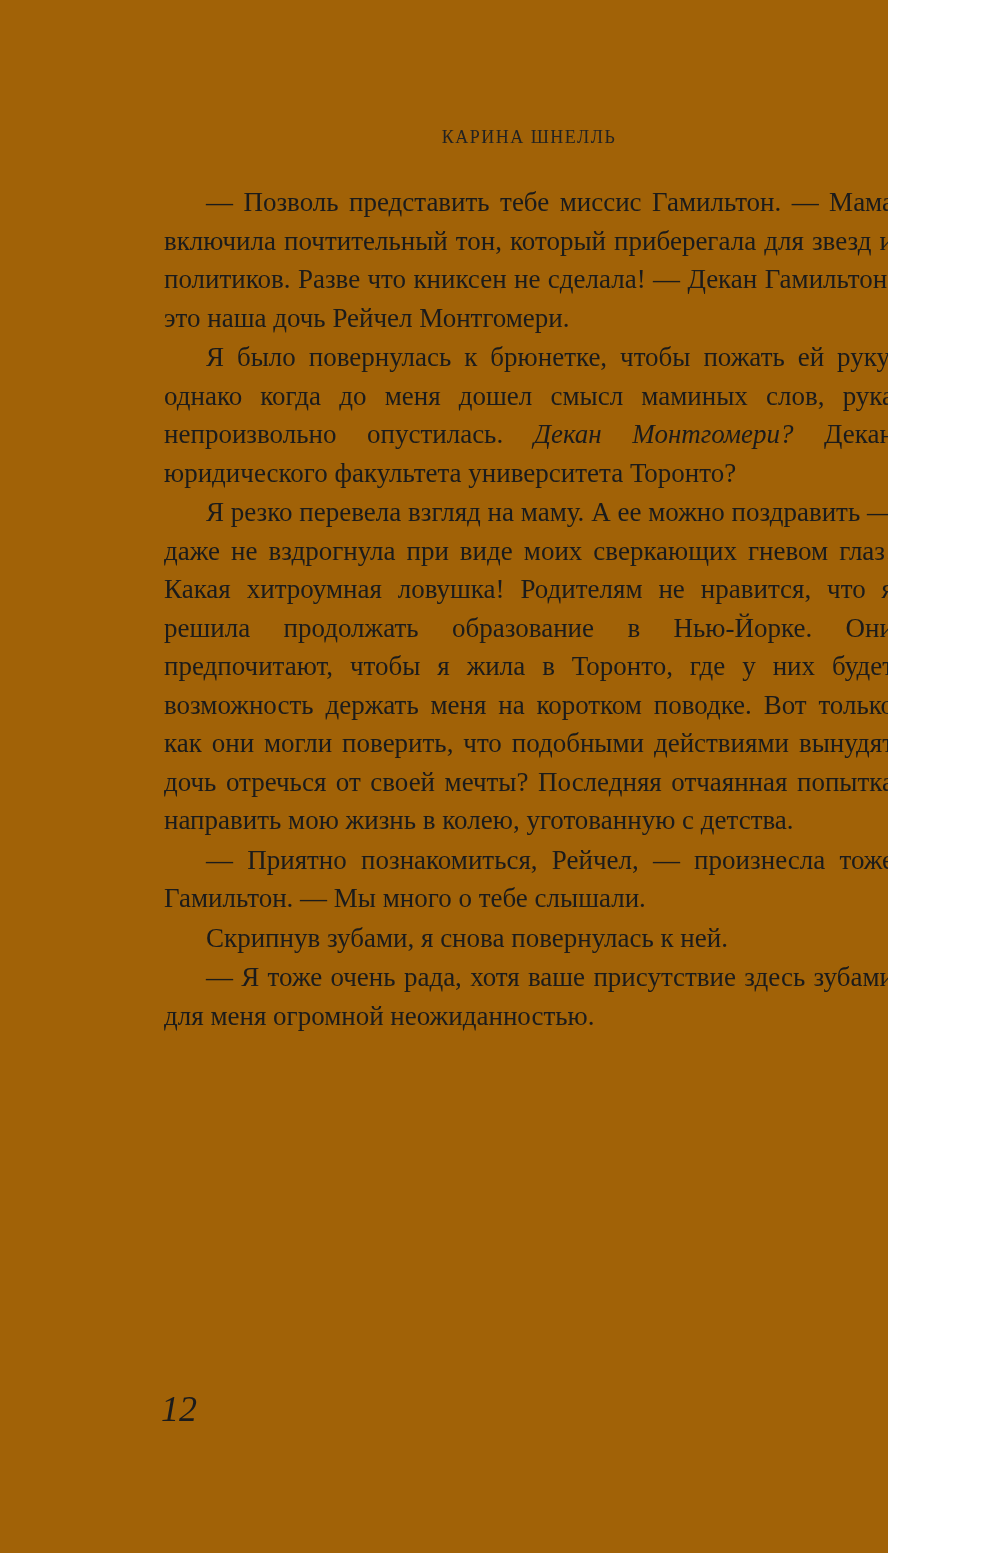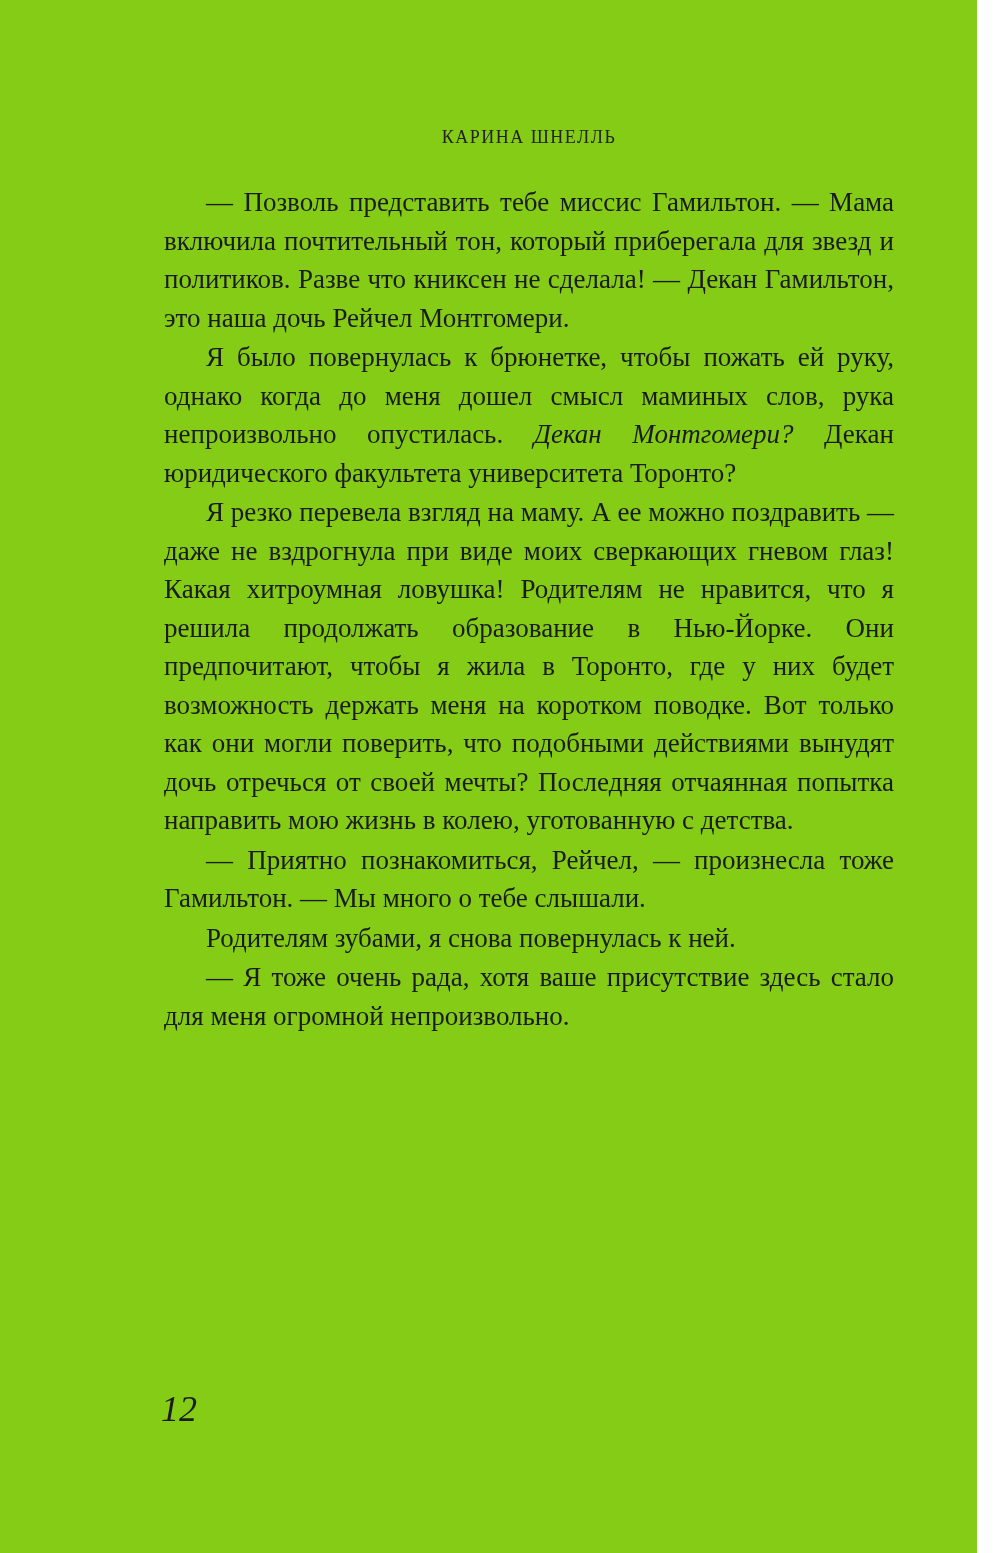--- a/index.html
+++ b/index.html
@@ -2,23 +2,23 @@
 <html lang="ru"><head>
 <meta charset="utf-8">
 <style>
   html, body {
     margin: 0;
     padding: 0;
     background: #ffffff;
   }
   .page {
     position: relative;
-    width: 977px;
+    width: 888px;
     height: 1553px;
-    background: #84cc16;
+    background: #a16207;
     font-family: "Liberation Serif", serif;
     color: #1b1b1b;
     overflow: hidden;
   }
   .running-head {
     position: absolute;
     top: 127px;
     left: 163px;
     width: 732px;
     text-align: center;
@@ -57,18 +57,18 @@
 <body>
 
 <div class="page">
   <div class="running-head">КАРИНА ШНЕЛЛЬ</div>
 
   <div class="body-text" id="body-text">
       <p><span>— Позволь представить тебе миссис Гамильтон. — Мама включила почтительный тон, который приберегала для звезд и политиков. Разве что книксен не сделала! — Декан Гамильтон, это наша дочь Рейчел Монтгомери.</span></p>
       <p><span>Я было повернулась к брюнетке, чтобы пожать ей руку, однако когда до меня дошел смысл маминых слов, рука непроизвольно опустилась. </span><span class="seg-italic">Декан Монтгомери?</span><span> Декан юридического факультета университета Торонто?</span></p>
       <p><span>Я резко перевела взгляд на маму. А ее можно поздравить — даже не вздрогнула при виде моих сверкающих гневом глаз! Какая хитроумная ловушка! Родителям не нравится, что я решила продолжать образование в Нью-Йорке. Они предпочитают, чтобы я жила в Торонто, где у них будет возможность держать меня на коротком поводке. Вот только как они могли поверить, что подобными действиями вынудят дочь отречься от своей мечты? Последняя отчаянная попытка направить мою жизнь в колею, уготованную с детства.</span></p>
       <p><span>— Приятно познакомиться, Рейчел, — произнесла тоже Гамильтон. — Мы много о тебе слышали.</span></p>
-      <p><span>Родителям зубами, я снова повернулась к ней.</span></p>
-      <p><span>— Я тоже очень рада, хотя ваше присутствие здесь стало для меня огромной непроизвольно.</span></p>
+      <p><span>Скрипнув зубами, я снова повернулась к ней.</span></p>
+      <p><span>— Я тоже очень рада, хотя ваше присутствие здесь зубами для меня огромной неожиданностью.</span></p>
     </div>
 
   <div class="page-number">12</div>
 </div>
 
 </body></html>

